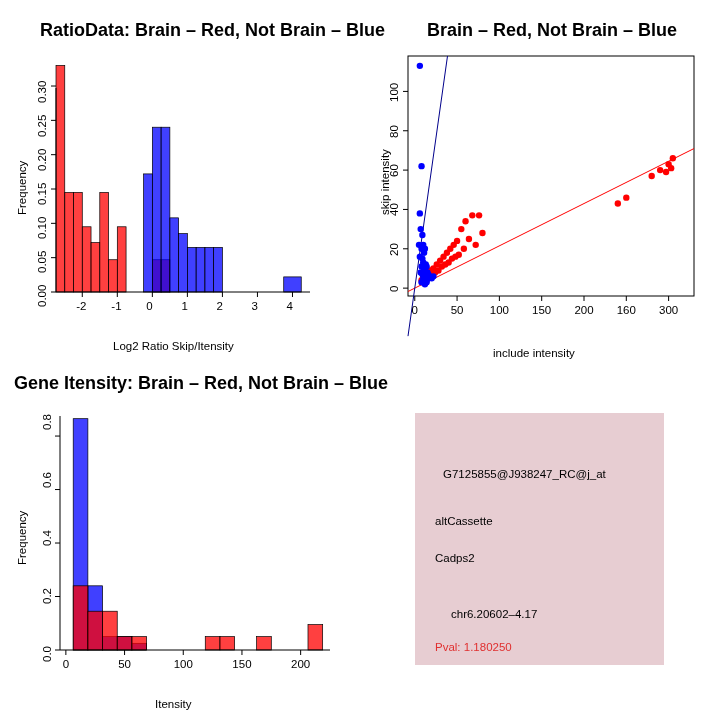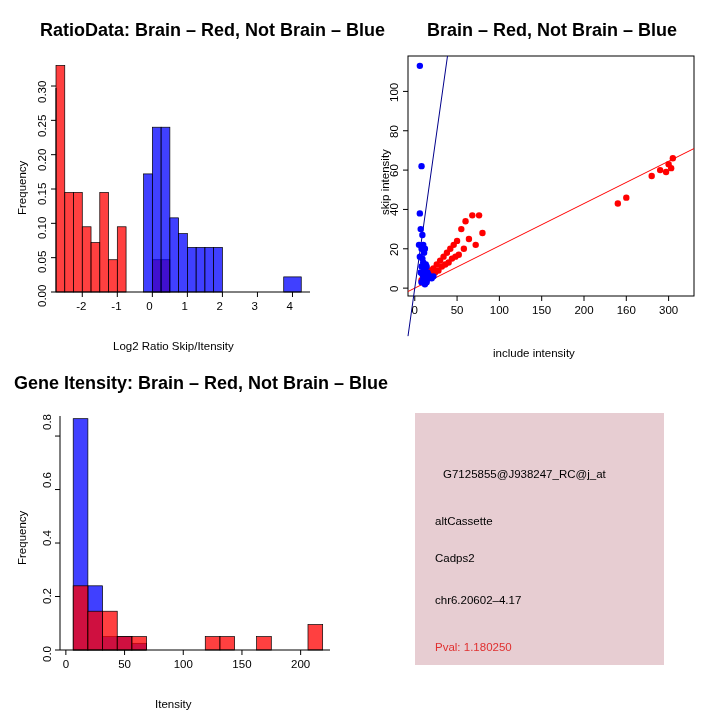--- a/index.html
+++ b/index.html
@@ -311,15 +311,15 @@
       <div class="ticklabel" style="left: 173.661px; top: 308px;">100</div>
       <div class="ticklabel" style="left: 232.357px; top: 308px;">150</div>
       <div class="ticklabel" style="left: 291.052px; top: 308px;">200</div>
     </div>
 </div>
 
 <div id="info-box">
   <div class="line" style="top:55px;margin-left:8px;">G7125855@J938247_RC@j_at</div>
   <div class="line" style="top:102px;">altCassette</div>
   <div class="line" style="top:132px;margin-top:7px;">Cadps2</div>
-  <div class="line" style="top:181px;">chr6.20602–4.17</div>
+  <div class="line" style="top:195px;margin-left:16px;">chr6.20602–4.17</div>
   <div class="line pval" style="top:228px;">Pval: 1.180250</div>
 </div>
 
 </body></html>

